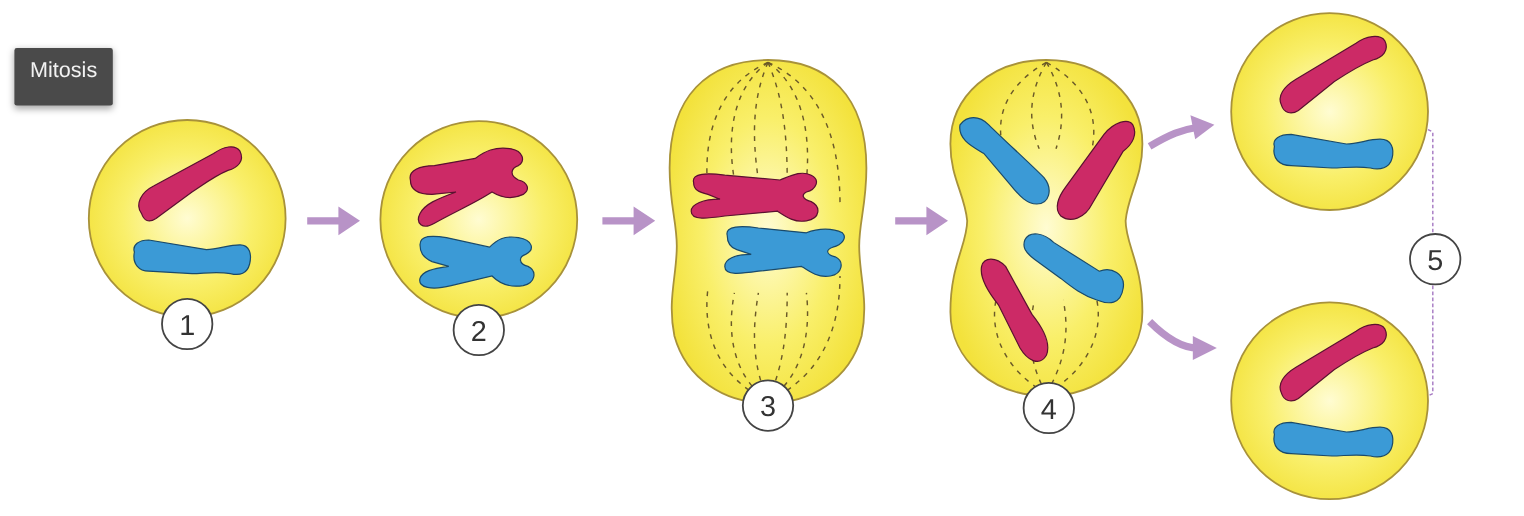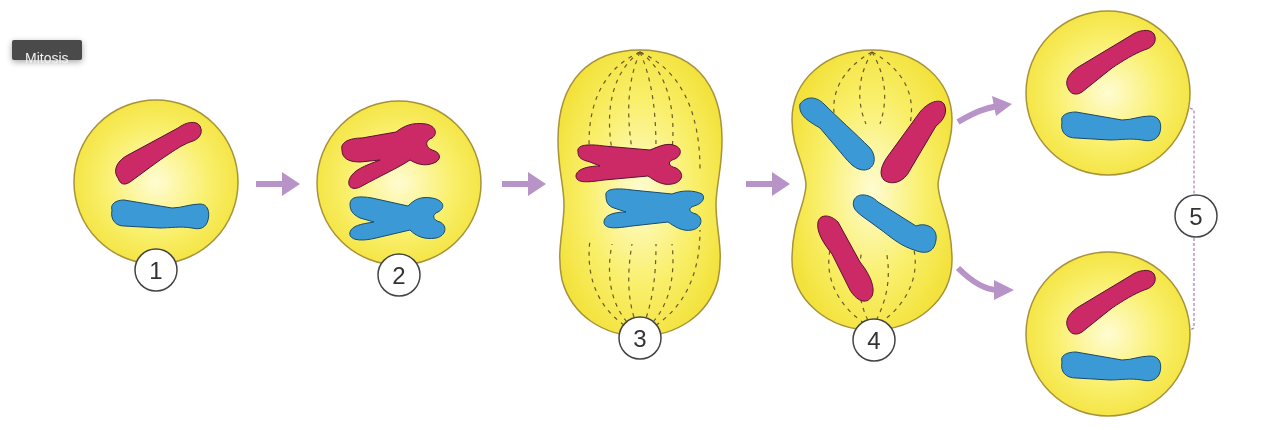--- a/index.html
+++ b/index.html
@@ -1,19 +1,19 @@
 <!DOCTYPE html>
 <html><head>
 <meta charset="utf-8">
 <style>
   html, body { margin:0; padding:0; background:#ffffff; }
   body { width:1270px; height:430px; position:relative; overflow:hidden; font-family:"Liberation Sans", sans-serif; }
   .tooltip {
-    position:absolute; left:12px; top:40px; height:20px; padding:0 13px;
-    background:#4a4a4a; color:#f2f2f2; font-size:14px; line-height:36px;
+    position:absolute; left:12px; top:40px; height:48px; padding:0 13px;
+    background:#4a4a4a; color:#f2f2f2; font-size:18px; line-height:36px;
     border-radius:2px; box-shadow:0 2px 6px rgba(0,0,0,0.35);
     font-family:"Liberation Sans", sans-serif;
   }
   svg { position:absolute; left:0; top:0; }
   .label-text { font-family:"Liberation Sans", sans-serif; font-size:24px; fill:#333; }
 </style>
 </head>
 <body>
 
 <div class="tooltip">Mitosis</div>

